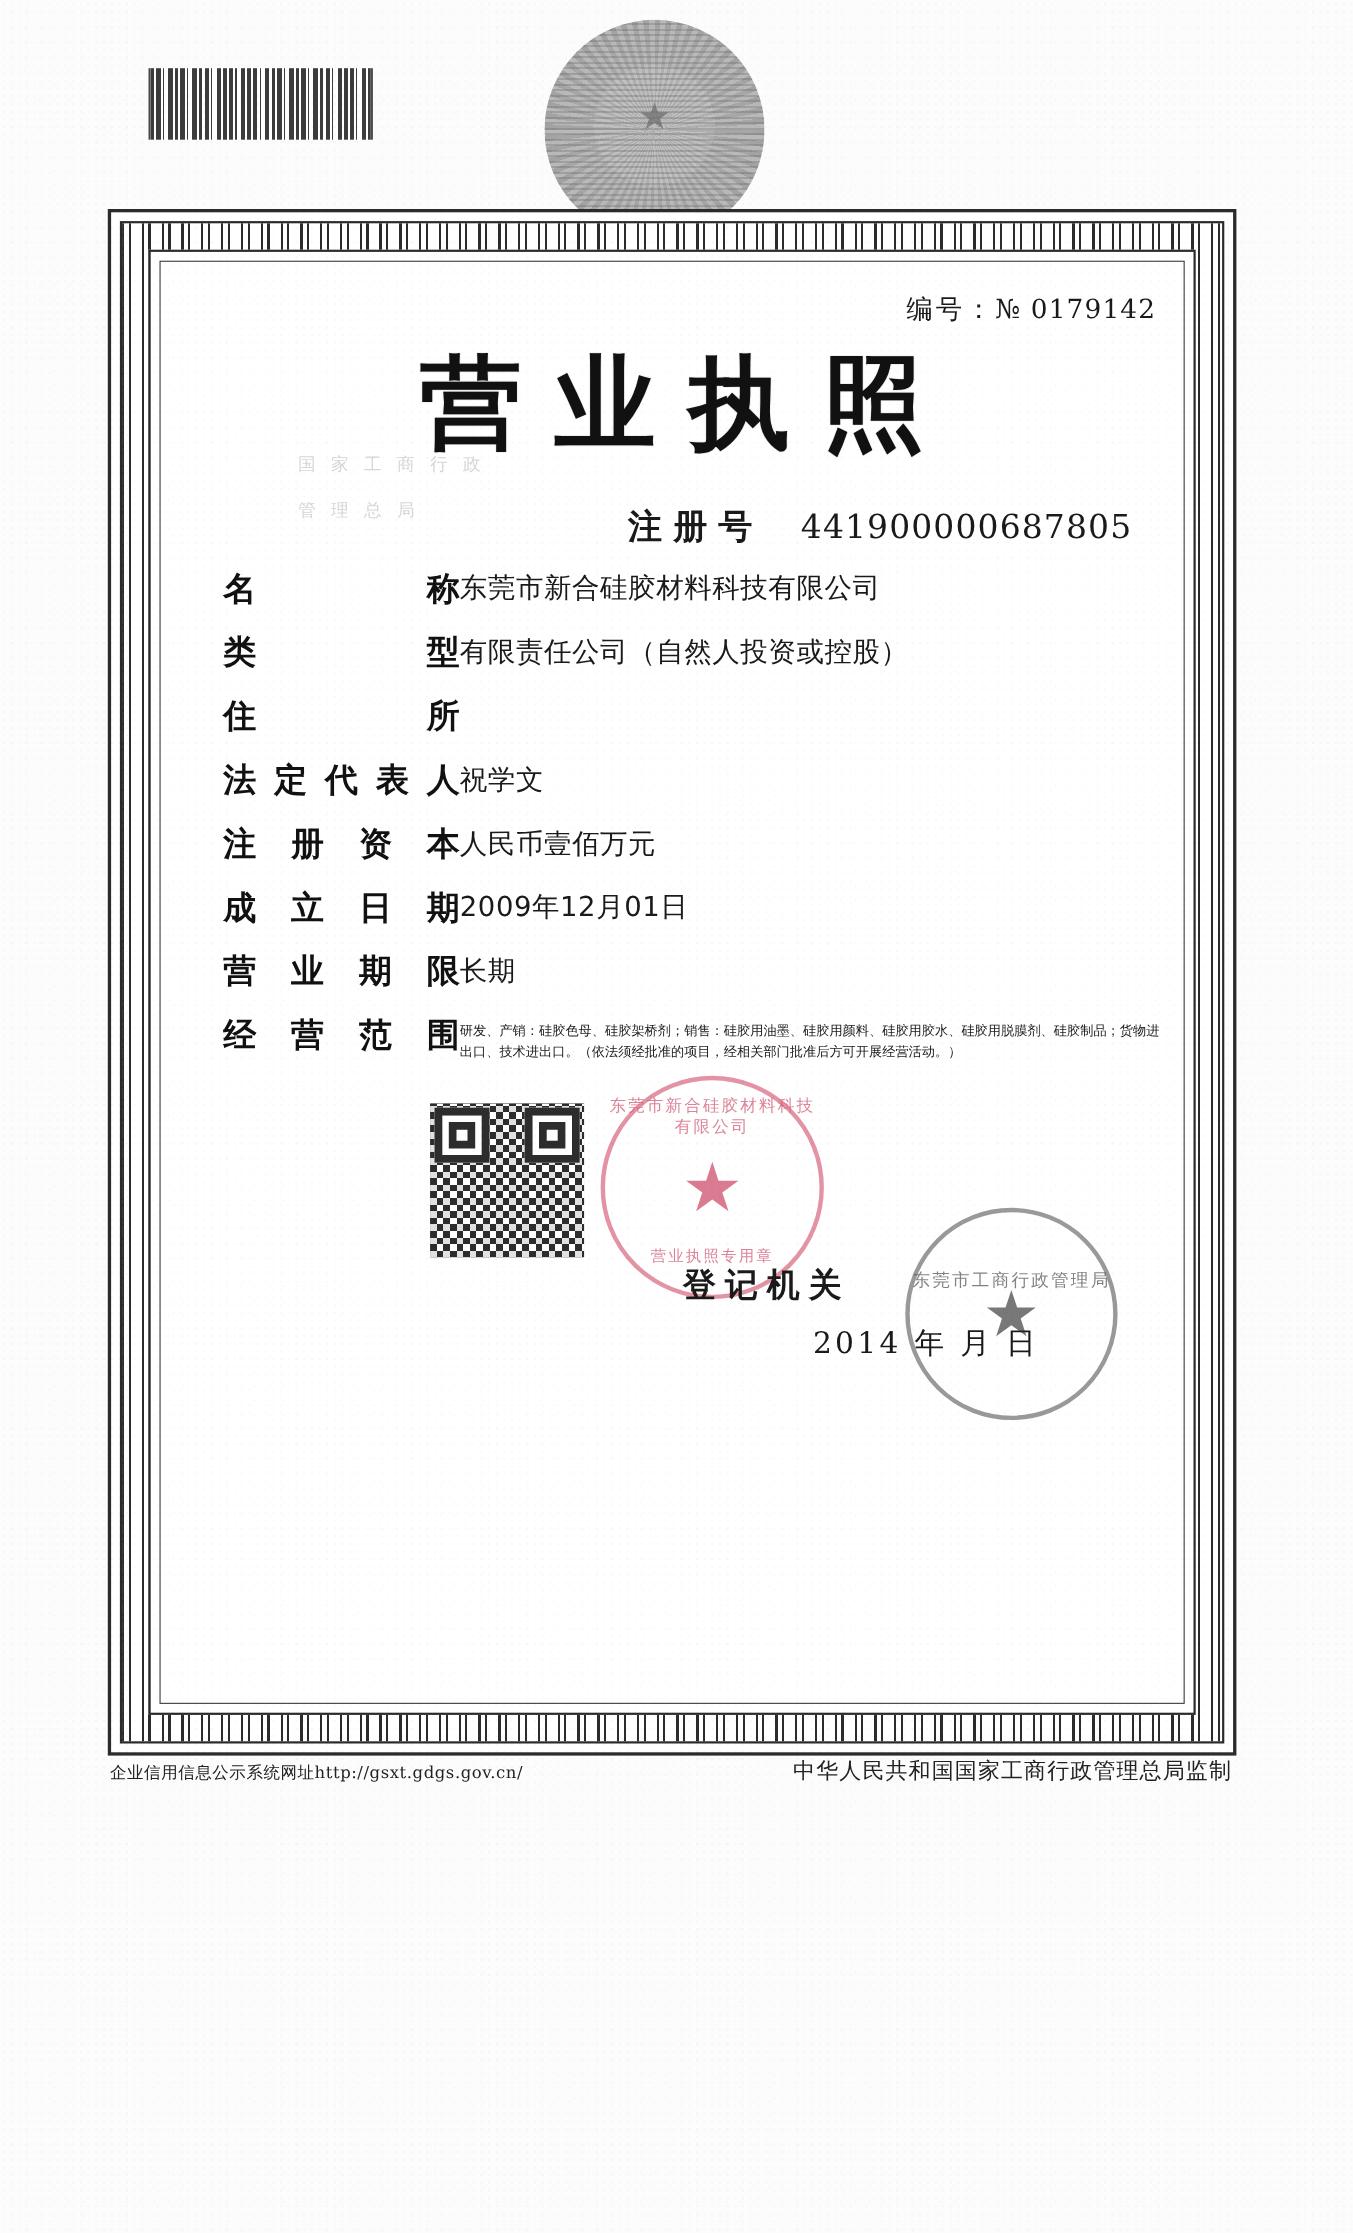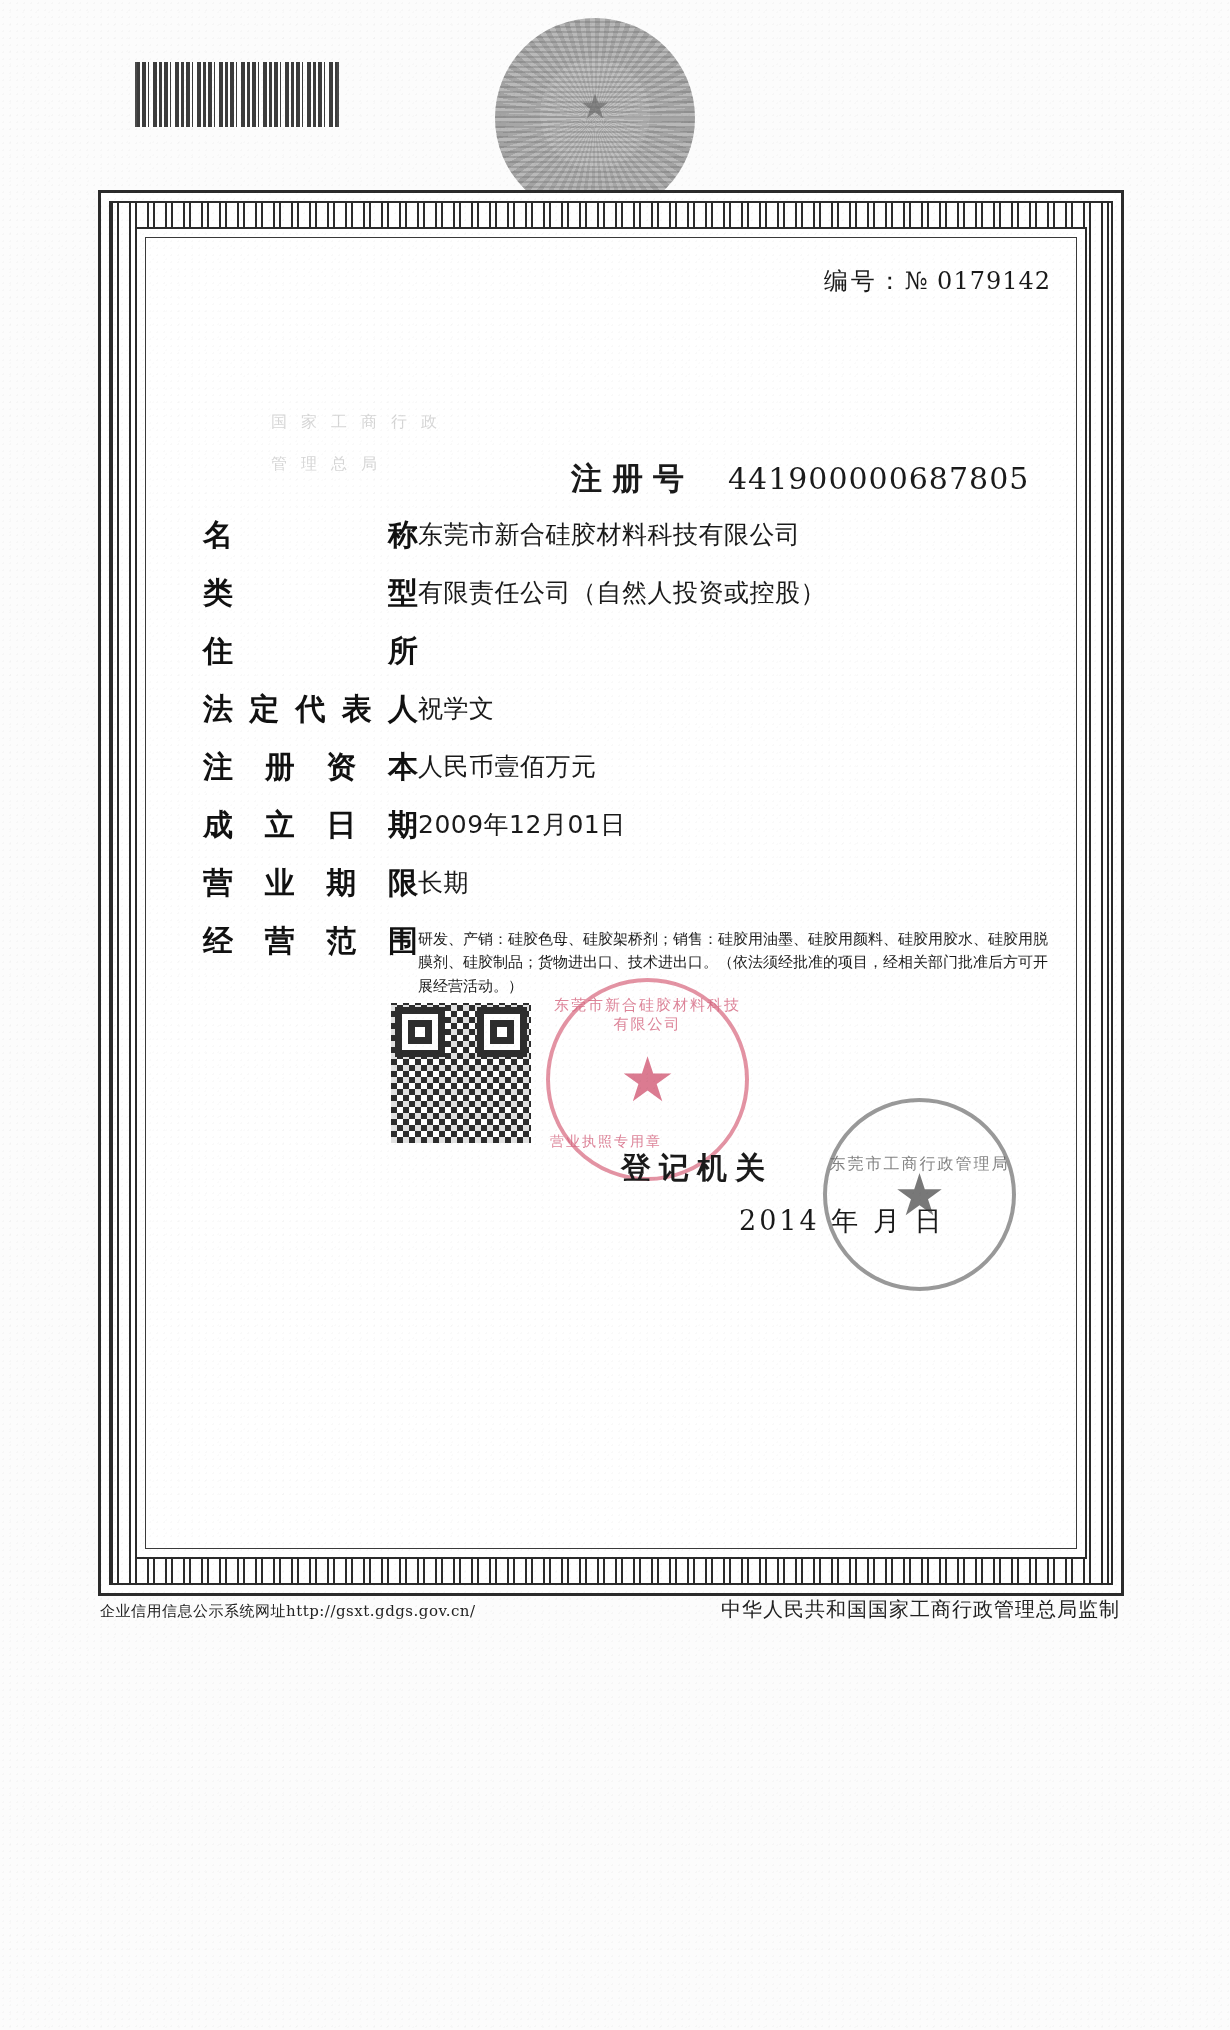--- a/index.html
+++ b/index.html
@@ -184,21 +184,21 @@
   .row .key span { display: inline-block; }
   .row .val {
     font-family: "DejaVu Sans", "Liberation Sans", sans-serif;
     font-size: 25px;
     line-height: 1.25;
     padding-top: 4px;
     color: #1a1a1a;
     letter-spacing: .5px;
   }
   .row.scope .val {
-    font-size: 15px;
+    font-size: 12px;
     line-height: 1.55;
     max-width: 640px;
     padding-top: 7px;
     letter-spacing: 0;
   }
 
   
   #qr {
     position: absolute;
     left: 240px; top: 760px;
@@ -240,21 +240,21 @@
     position: absolute;
     left: 50%; top: 50%;
     transform: translate(-50%,-50%);
     font-size: 62px;
     line-height: 1;
     color: rgba(208,84,112,.85);
   }
   #seal-red .bottom-text {
     position: absolute;
     left: 0; right: 0; bottom: 26px;
-    text-align: left;
+    text-align: center;
     font-size: 14px;
     letter-spacing: 2px;
   }
 
   
   #seal-grey {
     position: absolute;
     right: 55px; top: 855px;
     width: 185px; height: 185px;
     border-radius: 50%;
@@ -350,20 +350,21 @@
 
     <div id="content">
 
       <div class="watermark">国家工商行政管理总局</div>
 
       <div class="serial">
         <span class="label">编号：</span><span class="no">№</span>
         <span class="no">0179142</span>
       </div>
 
+      <div class="cert-title">营业执照</div>
 
       <div class="reg-line">
         <span class="k">注册号</span>
         <span class="v">441900000687805</span>
       </div>
 
       <div class="fields">
 
         <div class="row">
           <div class="key">

